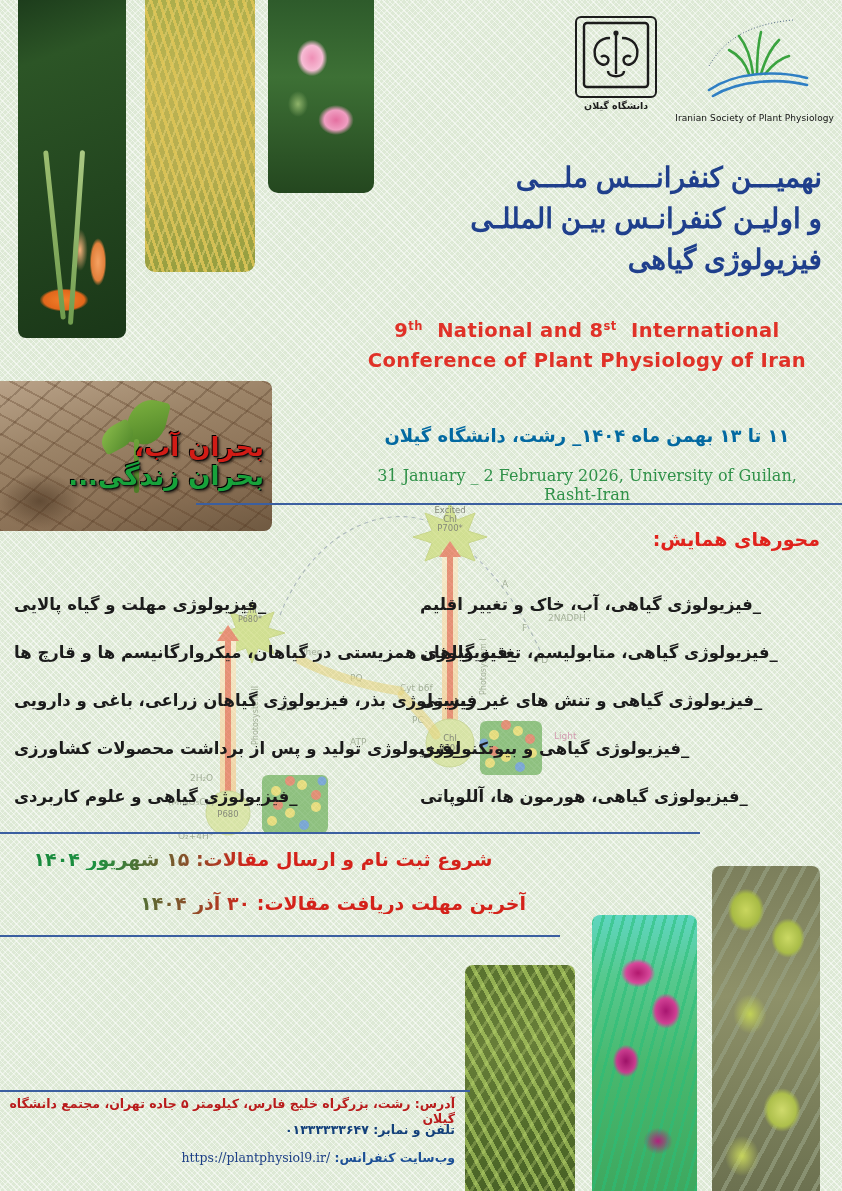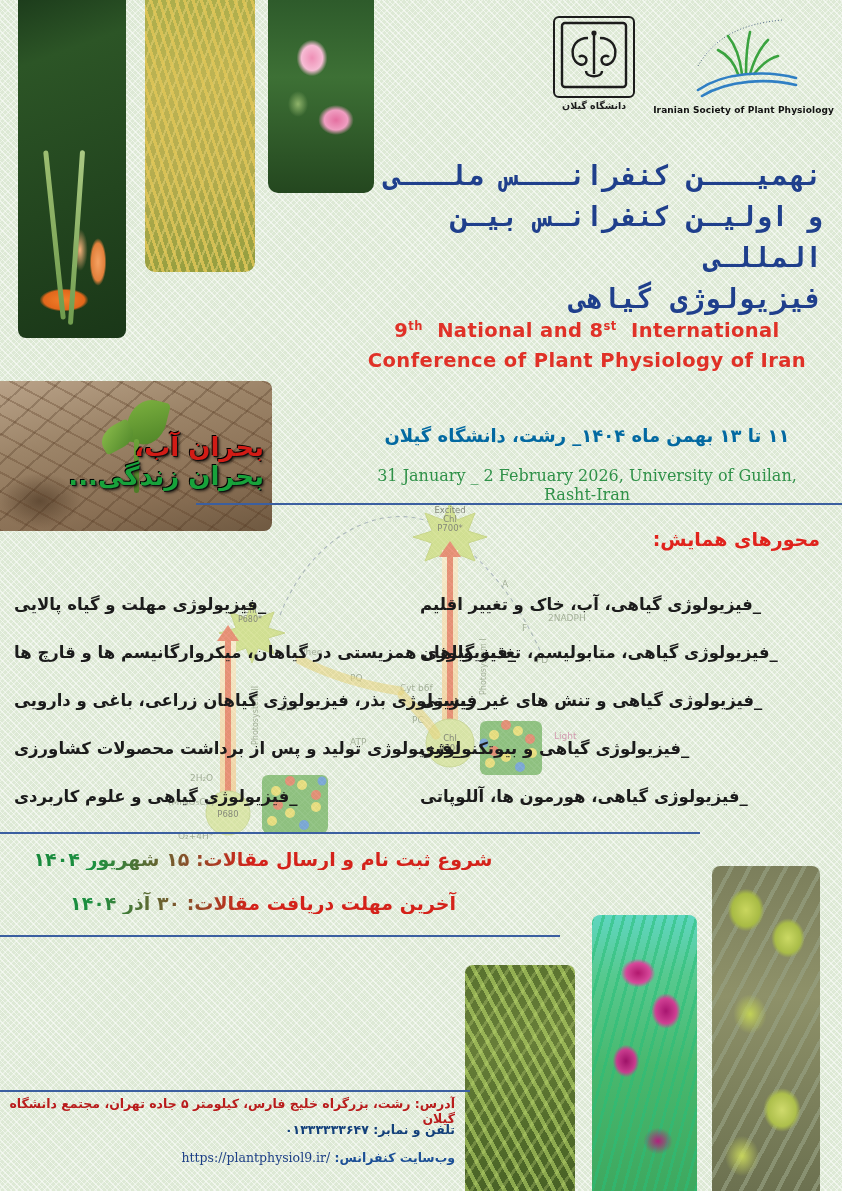--- a/index.html
+++ b/index.html
@@ -71,25 +71,25 @@
   .drought-text{position:absolute;right:8px;top:52px;text-align:right;line-height:1.12;
     font-family:"DejaVu Sans",sans-serif;font-weight:bold;font-size:26px;direction:rtl;}
   .dt-red{color:#d21c16;text-shadow:1px 1px 0 #111,2px 2px 3px rgba(0,0,0,.75),-1px -1px 0 #000;}
   .dt-green{color:#18a23b;text-shadow:1px 1px 0 #111,2px 2px 3px rgba(0,0,0,.75),-1px -1px 0 #000;}
 
   
   .logos{position:absolute;right:8px;top:16px;display:flex;align-items:flex-start;gap:18px;z-index:4;padding-left:16px;}
   .logo-box{text-align:center;}
   .ug-frame{width:78px;height:78px;border:2.5px solid #1c1c1c;border-radius:6px;position:relative;margin:0 auto;}
   .ug-cap{font-size:9.5px;font-weight:bold;color:#1c1c1c;margin-top:2px;direction:rtl;letter-spacing:.3px;}
-  .ispp-cap{font-size:9px;font-weight:bold;color:#111;margin-top:1px;letter-spacing:.1px;}
+  .ispp-cap{font-size:9px;font-weight:normal;color:#111;margin-top:9px;letter-spacing:.1px;}
 
   
   .fa-title{position:absolute;right:20px;top:158px;width:470px;text-align:right;direction:rtl;z-index:4;
-    font-family:Liberation Mono, monospace;font-weight:bold;color:#1f3f8c;font-size:28px;line-height:1.46;}
+    font-family:Liberation Sans, sans-serif;font-weight:bold;color:#1f3f8c;font-size:28px;line-height:1.46;}
   .fa-title .l1{letter-spacing:2px;}
   .en-title{position:absolute;right:20px;top:316px;width:470px;text-align:center;z-index:4;
     font-family:"DejaVu Sans",sans-serif;font-weight:bold;color:#e03127;font-size:19.5px;line-height:1.55;letter-spacing:.4px;}
   .en-title sup{font-size:11.5px;}
   .date-fa{position:absolute;right:18px;top:425px;width:474px;text-align:center;direction:rtl;z-index:4;
     font-weight:bold;color:#0369a1;font-size:18px;}
   .date-en{position:absolute;right:18px;top:466px;width:474px;text-align:center;z-index:4;
     font-family:"DejaVu Serif",serif;color:#2f9148;font-size:16px;}
 
   
@@ -110,21 +110,21 @@
   .col-right{right:22px;top:580px;width:400px;}
   .col-left{left:14px;top:580px;width:455px;}
   .col .row{height:48px;display:flex;align-items:center;justify-content:flex-end;white-space:nowrap;}
 
   
   .dead{position:absolute;z-index:5;direction:rtl;text-align:center;width:526px;left:0;
     font-weight:bold;font-size:19px;
     background:linear-gradient(90deg,#14863a 0%,#1d9040 18%,#d4221a 48%,#d4221a 100%);
     -webkit-background-clip:text;background-clip:text;color:transparent;-webkit-text-fill-color:transparent;}
   .dead-1{top:848px;}
-  .dead-2{top:892px;}
+  .dead-2{top:892px;text-align:right;}
 
   
   .ph-herb{left:465px;top:965px;width:110px;height:226px;border-radius:8px 8px 0 0;overflow:hidden;z-index:2;
     background:
       repeating-linear-gradient(62deg, rgba(160,190,90,.75) 0 4px, rgba(70,95,35,.45) 4px 11px),
       repeating-linear-gradient(-55deg, rgba(190,210,120,.55) 0 3px, rgba(60,80,30,.35) 3px 12px),
       linear-gradient(170deg,#7f9a46 0%,#a8bd62 35%,#6d8a3c 72%,#4f6b2c 100%);
   }
   .ph-magenta{left:592px;top:915px;width:105px;height:276px;border-radius:8px 8px 0 0;overflow:hidden;z-index:2;
     background:

